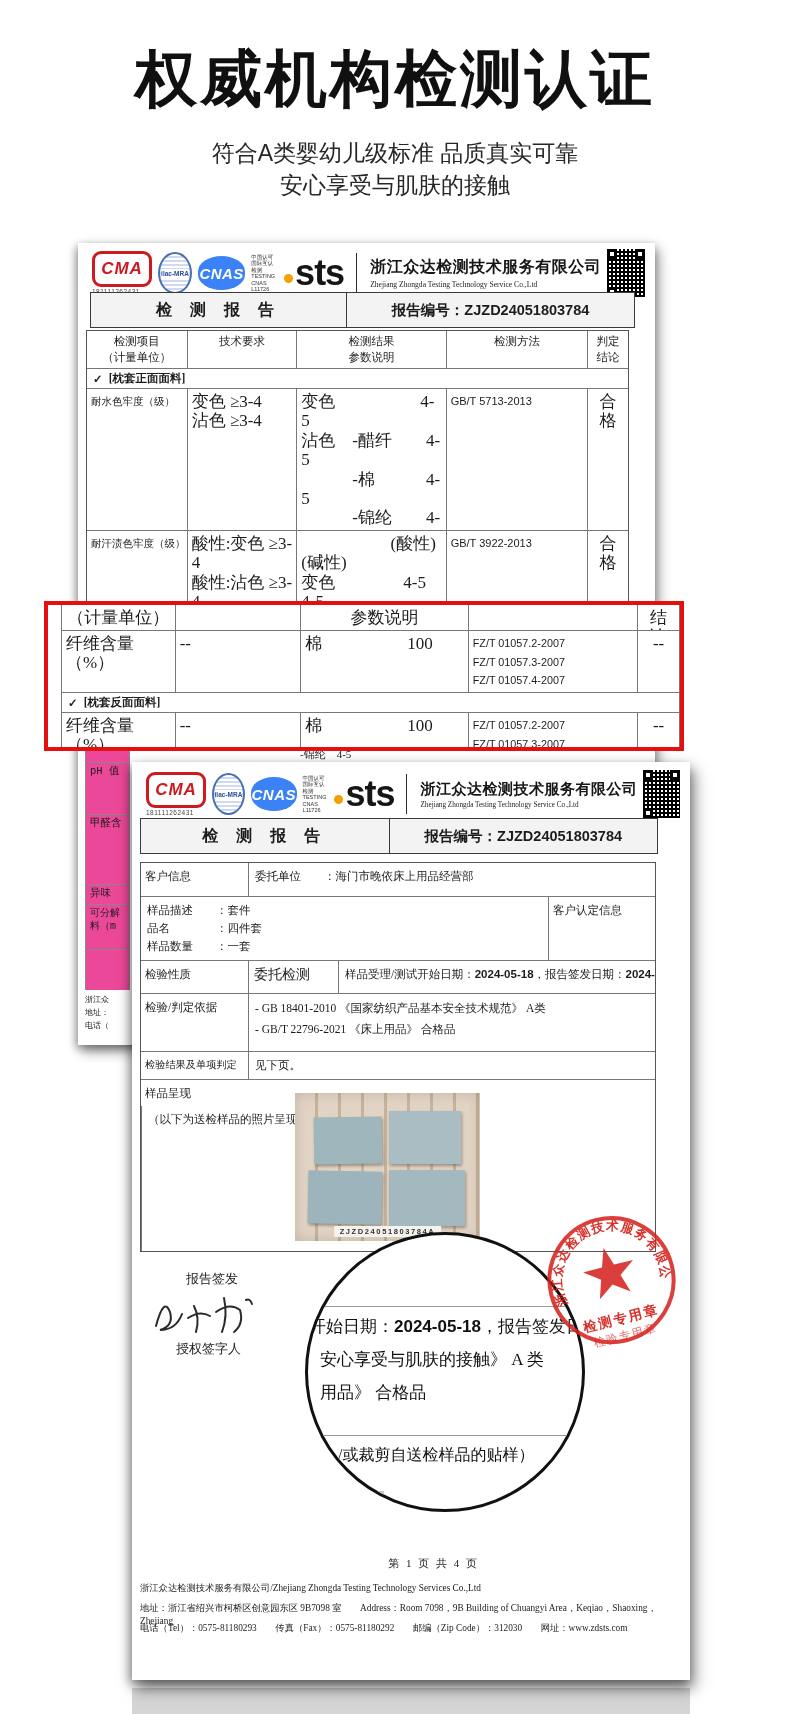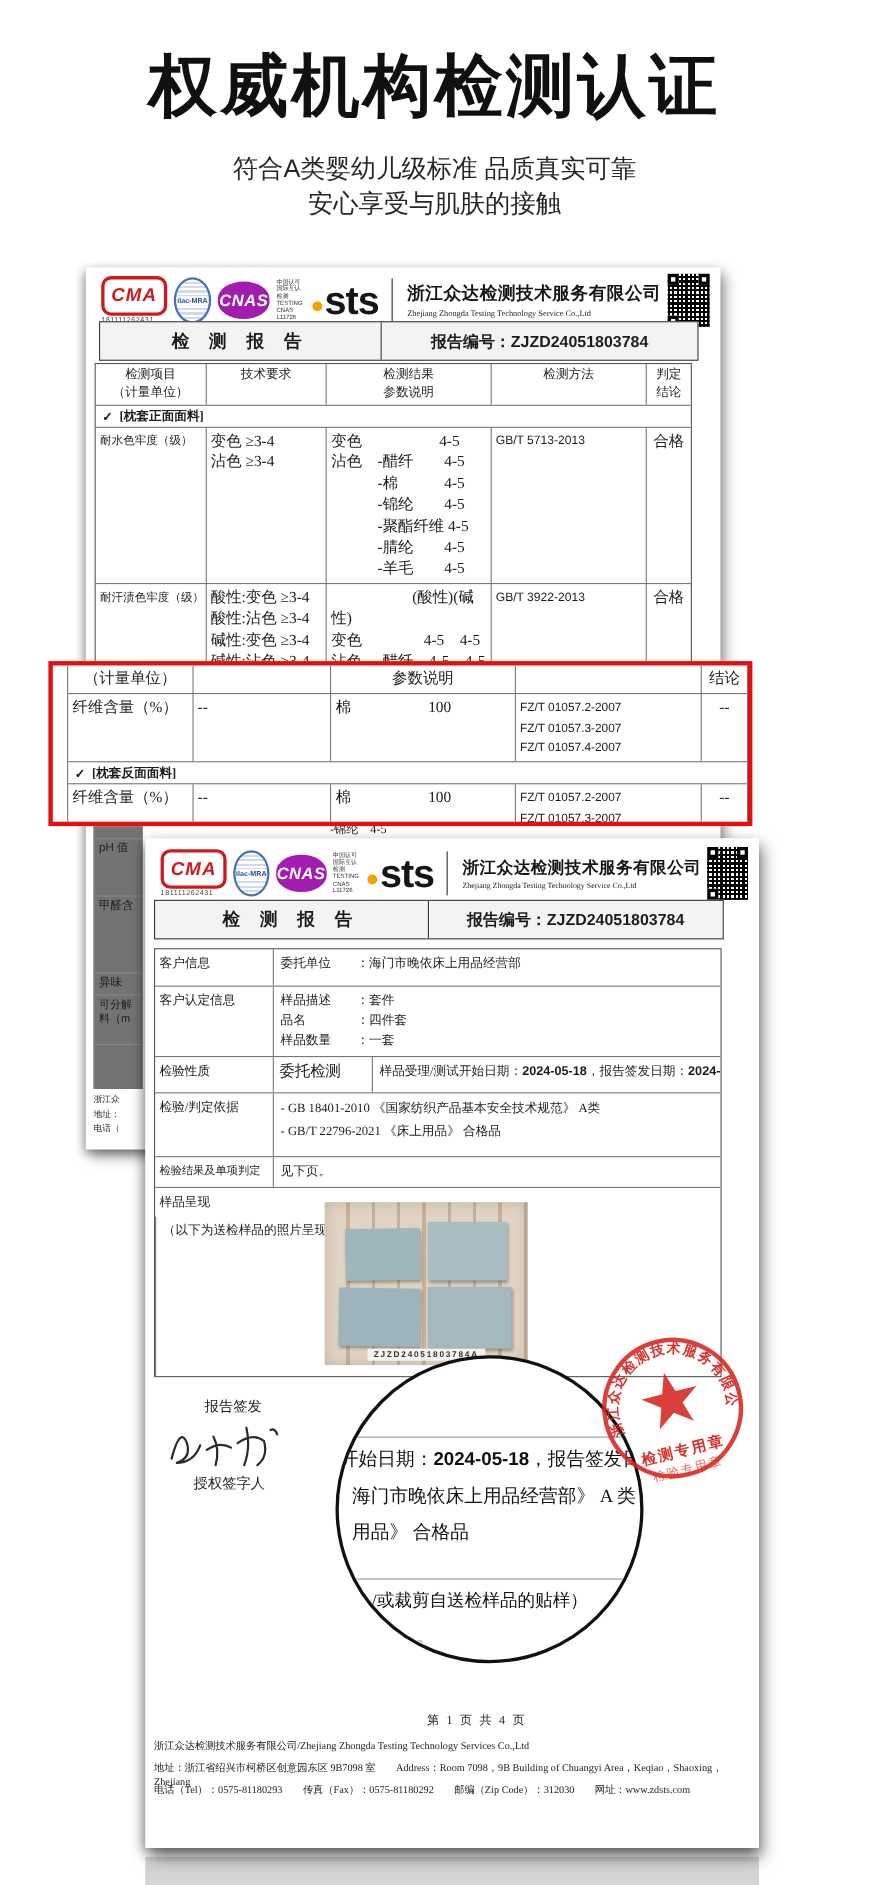--- a/index.html
+++ b/index.html
@@ -24,21 +24,21 @@
   .cma-block{display:flex;flex-direction:column;align-items:flex-start;}
   .cma-box{width:54px;height:30px;border:3px solid #cf1920;border-radius:9px;display:flex;
            align-items:center;justify-content:center;font-weight:900;font-style:italic;
            color:#cf1920;font-size:17px;font-family:"Liberation Sans",sans-serif;letter-spacing:1px;}
   .cma-num{font-size:6.5px;color:#444;letter-spacing:.5px;margin-top:1px;font-family:"Liberation Sans",sans-serif;}
   .ilac{width:38px;height:38px;border-radius:50%;border:2px solid #4a6fb3;position:relative;
         background:repeating-linear-gradient(0deg,#fff 0 2px,#cfdaee 2px 4px);display:flex;
         align-items:center;justify-content:center;}
   .ilac span{background:#fff;font-size:6.5px;font-weight:bold;color:#2a4e9a;padding:1px 0;
              font-family:"Liberation Sans",sans-serif;}
-  .cnas{width:60px;height:34px;background:#a21caf;border-radius:50% / 46%;display:flex;
+  .cnas{width:60px;height:34px;background:#3b82f6;border-radius:50% / 46%;display:flex;
         align-items:center;justify-content:center;color:#fff;font-weight:900;font-style:italic;
         font-size:15px;font-family:"Liberation Sans",sans-serif;letter-spacing:.5px;}
   .cnas-side{font-size:5.5px;line-height:6.5px;color:#333;white-space:pre-line;
              font-family:"Liberation Sans",sans-serif;width:34px;}
   .sts-group{display:flex;align-items:flex-end;}
   .sts-dot{width:9px;height:9px;border-radius:50%;background:#f5a000;margin:0 2px 5px 0;}
   .sts-text{font-size:36px;font-weight:900;letter-spacing:-1px;color:#151515;line-height:30px;
             font-family:"Liberation Sans",sans-serif;}
   .logo-divider{width:0;height:40px;border-left:1.5px solid #2b2b2b;margin:0 7px 0 6px;}
   .company{display:flex;flex-direction:column;justify-content:center;}
@@ -52,38 +52,38 @@
   
   .titlebar{position:absolute;display:flex;border:1.5px solid #3a3a3a;background:#f3f3f3;}
   .titlebar .tb-l{display:flex;align-items:center;justify-content:center;font-weight:bold;
                   font-size:16px;letter-spacing:7px;border-right:1.5px solid #3a3a3a;}
   .titlebar .tb-r{display:flex;align-items:center;justify-content:center;font-weight:bold;
                   font-size:14.5px;flex:1;font-family:"Liberation Sans",sans-serif;}
   
   .rtable{position:absolute;border:1.2px solid #555;box-sizing:border-box;background:#fff;}
   .trow{display:flex;border-top:1px solid #777;box-sizing:border-box;}
   .trow:first-child{border-top:none;}
-  .tcell{border-left:1px solid #777;box-sizing:border-box;padding:3px 4px;font-size:14px;
+  .tcell{border-left:1px solid #777;box-sizing:border-box;padding:3px 4px;font-size:17px;
          line-height:19.4px;overflow:hidden;}
   .tcell:first-child{border-left:none;}
   .thead .tcell{text-align:center;font-size:11.5px;line-height:16px;padding-top:2px;}
   .secrow{display:flex;align-items:center;gap:6px;padding:2px 6px;font-weight:bold;
           font-size:11.5px;border-top:1px solid #777;}
   .ctr{text-align:center;}
   
   .d1c1{width:100px}.d1c2{width:110px}.d1c3{width:150px}.d1c4{width:142px}.d1c5{width:41px;text-align:center}
   
   .redbox{left:44px;top:601px;width:640px;height:150px;border:4px solid #e50f10;background:#fff;
           z-index:30;box-sizing:border-box;overflow:hidden;font-family:"Liberation Serif","DejaVu Serif",serif;}
   .hl-table{margin-left:13px;width:619px;border-left:1px solid #777;border-right:1px solid #777;
             border-bottom:1px solid #777;box-sizing:border-box;}
   .hc1{width:113px}.hc2{width:126px}.hc3{width:168px}.hc4{width:170px}.hc5{width:42px;text-align:center}
   
   .strip{left:85px;top:751px;width:45px;height:239px;border-left:1px solid #888;border-right:1px solid #888;
-         z-index:2;box-sizing:border-box;font-family:Liberation Sans, sans-serif;background:#737373;}
+         z-index:2;box-sizing:border-box;font-family:Liberation Mono, monospace;background:#ec4899;}
   .strip .cell{border-bottom:1px solid #888;box-sizing:border-box;padding:2px 0 0 4px;font-size:10.5px;line-height:13px;}
   .frag-footer{left:85px;top:993px;z-index:2;font-size:8px;line-height:13px;color:#222;
                font-family:"Liberation Serif",serif;}
   .under-frag{left:300px;top:749px;z-index:2;font-size:11px;line-height:11px;
               font-family:"Liberation Serif",serif;}
   
   .i-label{width:107px;padding:4px 4px;font-size:11.5px;line-height:18px;}
   .i-mid{width:90px;padding:4px 5px;font-size:14px;}
   .i-val{flex:1;padding:4px 6px;font-size:11.5px;line-height:18px;}
   .bold-date{font-weight:bold;font-family:"Liberation Sans",sans-serif;font-size:11.5px;}
@@ -250,24 +250,24 @@
       <div class="tb-l" style="width:48%;">检 测 报 告</div>
       <div class="tb-r">报告编号：ZJZD24051803784</div>
     </div>
 
     <div class="rtable" style="left:8px;top:100px;width:516px;">
       <div class="trow" style="height:33px;">
         <div class="tcell i-label">客户信息</div>
         <div class="tcell i-val">委托单位　　：海门市晚依床上用品经营部</div>
       </div>
       <div class="trow" style="height:64px;">
-        <div class="tcell i-label">客户认定信息</div>
         <div class="tcell i-val pre">样品描述　　：套件
 品名　　　　：四件套
 样品数量　　：一套</div>
+        <div class="tcell i-label">客户认定信息</div>
       </div>
       <div class="trow" style="height:33px;">
         <div class="tcell i-label">检验性质</div>
         <div class="tcell i-mid">委托检测</div>
         <div class="tcell i-val nowrap"><span>样品受理/测试开始日期：</span><span class="bold-date">2024-05-18</span><span>，报告签发日期：</span><span class="bold-date">2024-05-20</span></div>
       </div>
       <div class="trow" style="height:58px;">
         <div class="tcell i-label">检验/判定依据</div>
         <div class="tcell i-val pre" style="line-height:21px;">-  GB 18401-2010 《国家纺织产品基本安全技术规范》 A类
 -  GB/T 22796-2021 《床上用品》 合格品</div>
@@ -337,21 +337,21 @@
 FZ/T 01057.3-2007
 FZ/T 01057.4-2007</div>
         <div class="tcell hc5">--</div>
       </div>
     </div>
   </div>
 
   <div class="abs magcircle magcircle-wrap magcircle-outer magcircle-container magcircle-box magcircle-root magcircle-el magcircle">
     <div class="mag-hline" style="top:71px;"></div>
     <div class="mag-line nowrap" style="left:-16px;top:80px;"><span>试开始日期：</span><b style="font-family:'Liberation Sans',sans-serif;">2024-05-18</b><span>，报告签发日期：</span></div>
-    <div class="mag-line nowrap" style="left:12px;top:113px;">海门市晚依床上用品经营部》 A 类</div>
+    <div class="mag-line nowrap" style="left:12px;top:113px;">安心享受与肌肤的接触》 A 类</div>
     <div class="mag-line nowrap" style="left:12px;top:146px;">用品》 合格品</div>
     <div class="mag-hline" style="top:200px;"></div>
     <div class="mag-line nowrap" style="left:30px;top:210px;font-size:16px;">/或裁剪自送检样品的贴样）</div>
     <div class="mag-sq"></div>
   </div>
 
   <div class="abs stamp">
     <svg width="144" height="144" viewBox="0 0 144 144">
       <defs>
           <path id="ringpath" d="M 24.2,84.6 A 50,50 0 1 1 119.8,84.6"></path>

